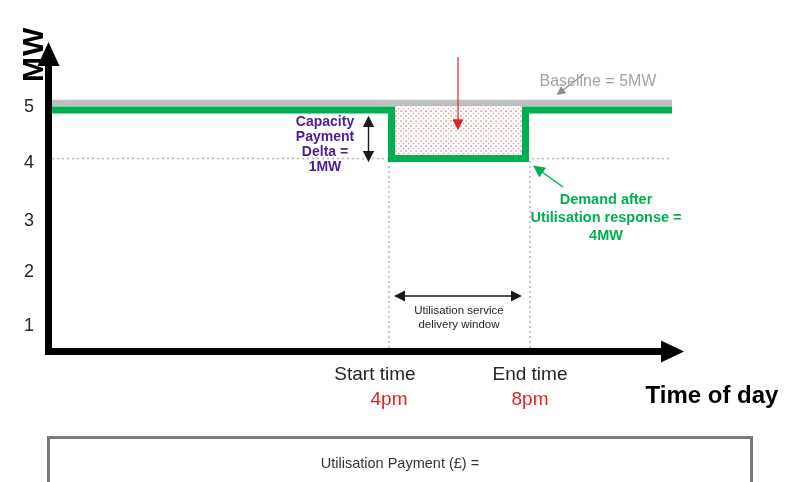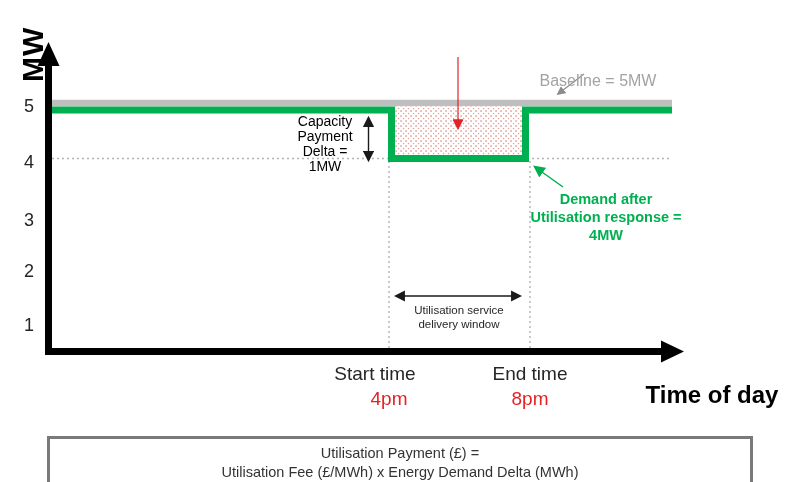--- a/index.html
+++ b/index.html
@@ -12,21 +12,21 @@
   .ylabel{
     font-weight:bold;font-size:30px;letter-spacing:1px;color:#000;
     transform:rotate(-90deg);transform-origin:center center;
   }
   .ytick{font-size:18px;color:#262626;width:30px;text-align:right;}
   .xtick{font-size:19px;color:#262626;}
   .xtime{font-size:19px;text-align:right;}
   .xaxis-label{font-weight:bold;font-size:24px;color:#000;}
   .red-note{font-size:15.5px;line-height:19px;font-weight:bold;}
   .gray-note{font-size:16px;color:#a3a3a3;}
-  .black-note{font-size:14px;line-height:15px;color:#000000;}
+  .black-note{font-size:14px;line-height:15px;color:#4c1d95;font-weight:bold;}
   .green-note{font-size:14.5px;line-height:18px;font-weight:bold;margin-top:13px;}
   .window-note{font-size:11.5px;line-height:14px;color:#262626;}
   .formula-box{
     left:47px;top:436px;width:706px;height:54px;box-sizing:border-box;
     border:3px solid #7a7a7a;background:#fff;
     display:flex;flex-direction:column;justify-content:center;align-items:center;
     font-size:14.5px;line-height:19px;color:#333;
   }
   svg.overlay{position:absolute;left:0;top:0;}
 </style>
@@ -109,16 +109,15 @@
   </div>
 
   <div class="abs ctr xtick" style="left:375px;top:363px;">Start time</div>
   <div class="abs ctr xtime" style="left:389px;top:388px;color:#E32227;">4pm</div>
   <div class="abs ctr xtick" style="left:530px;top:363px;">End time</div>
   <div class="abs ctr xtime" style="left:530px;top:388px;color:#E32227;">8pm</div>
   <div class="abs ctr xaxis-label" style="left:712px;top:364px;margin-top:17px;">Time of day</div>
 
   <div class="abs formula-box">
     <div>Utilisation Payment (£) =</div>
-    <div>Utilisation Fee (£/MWh) x Energy Demand Delta (MWh)</div>
   </div>
 
 </div>
 
 </body></html>

